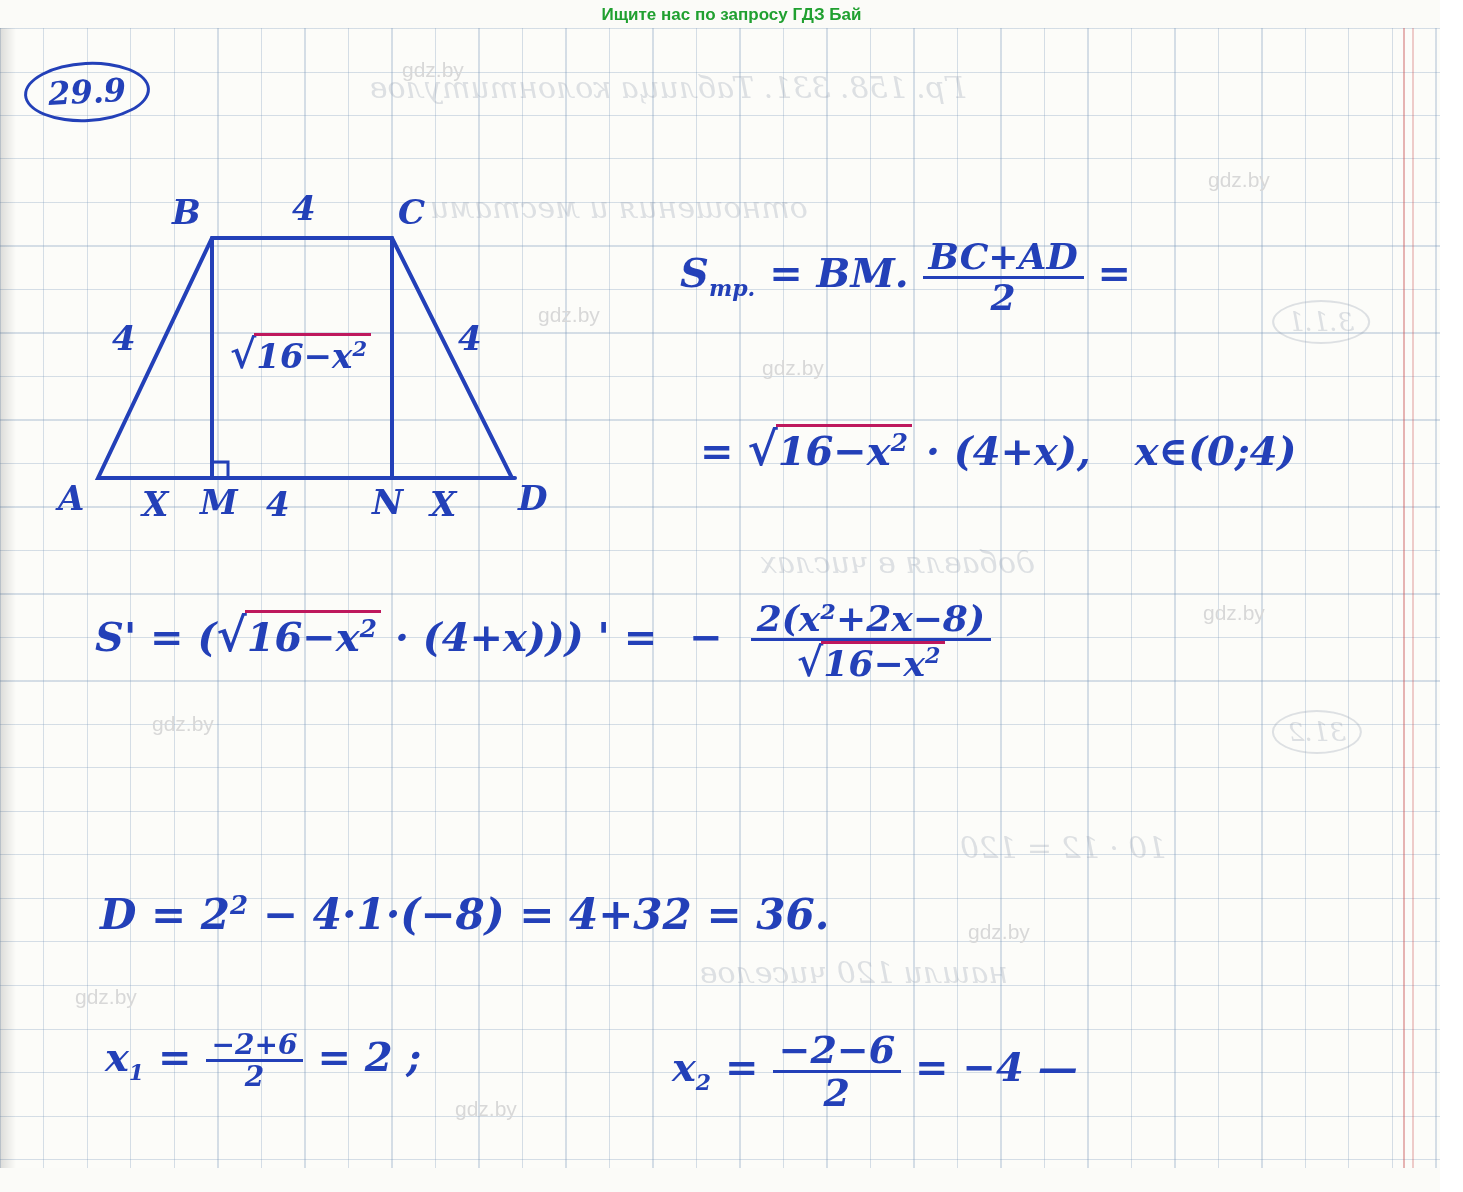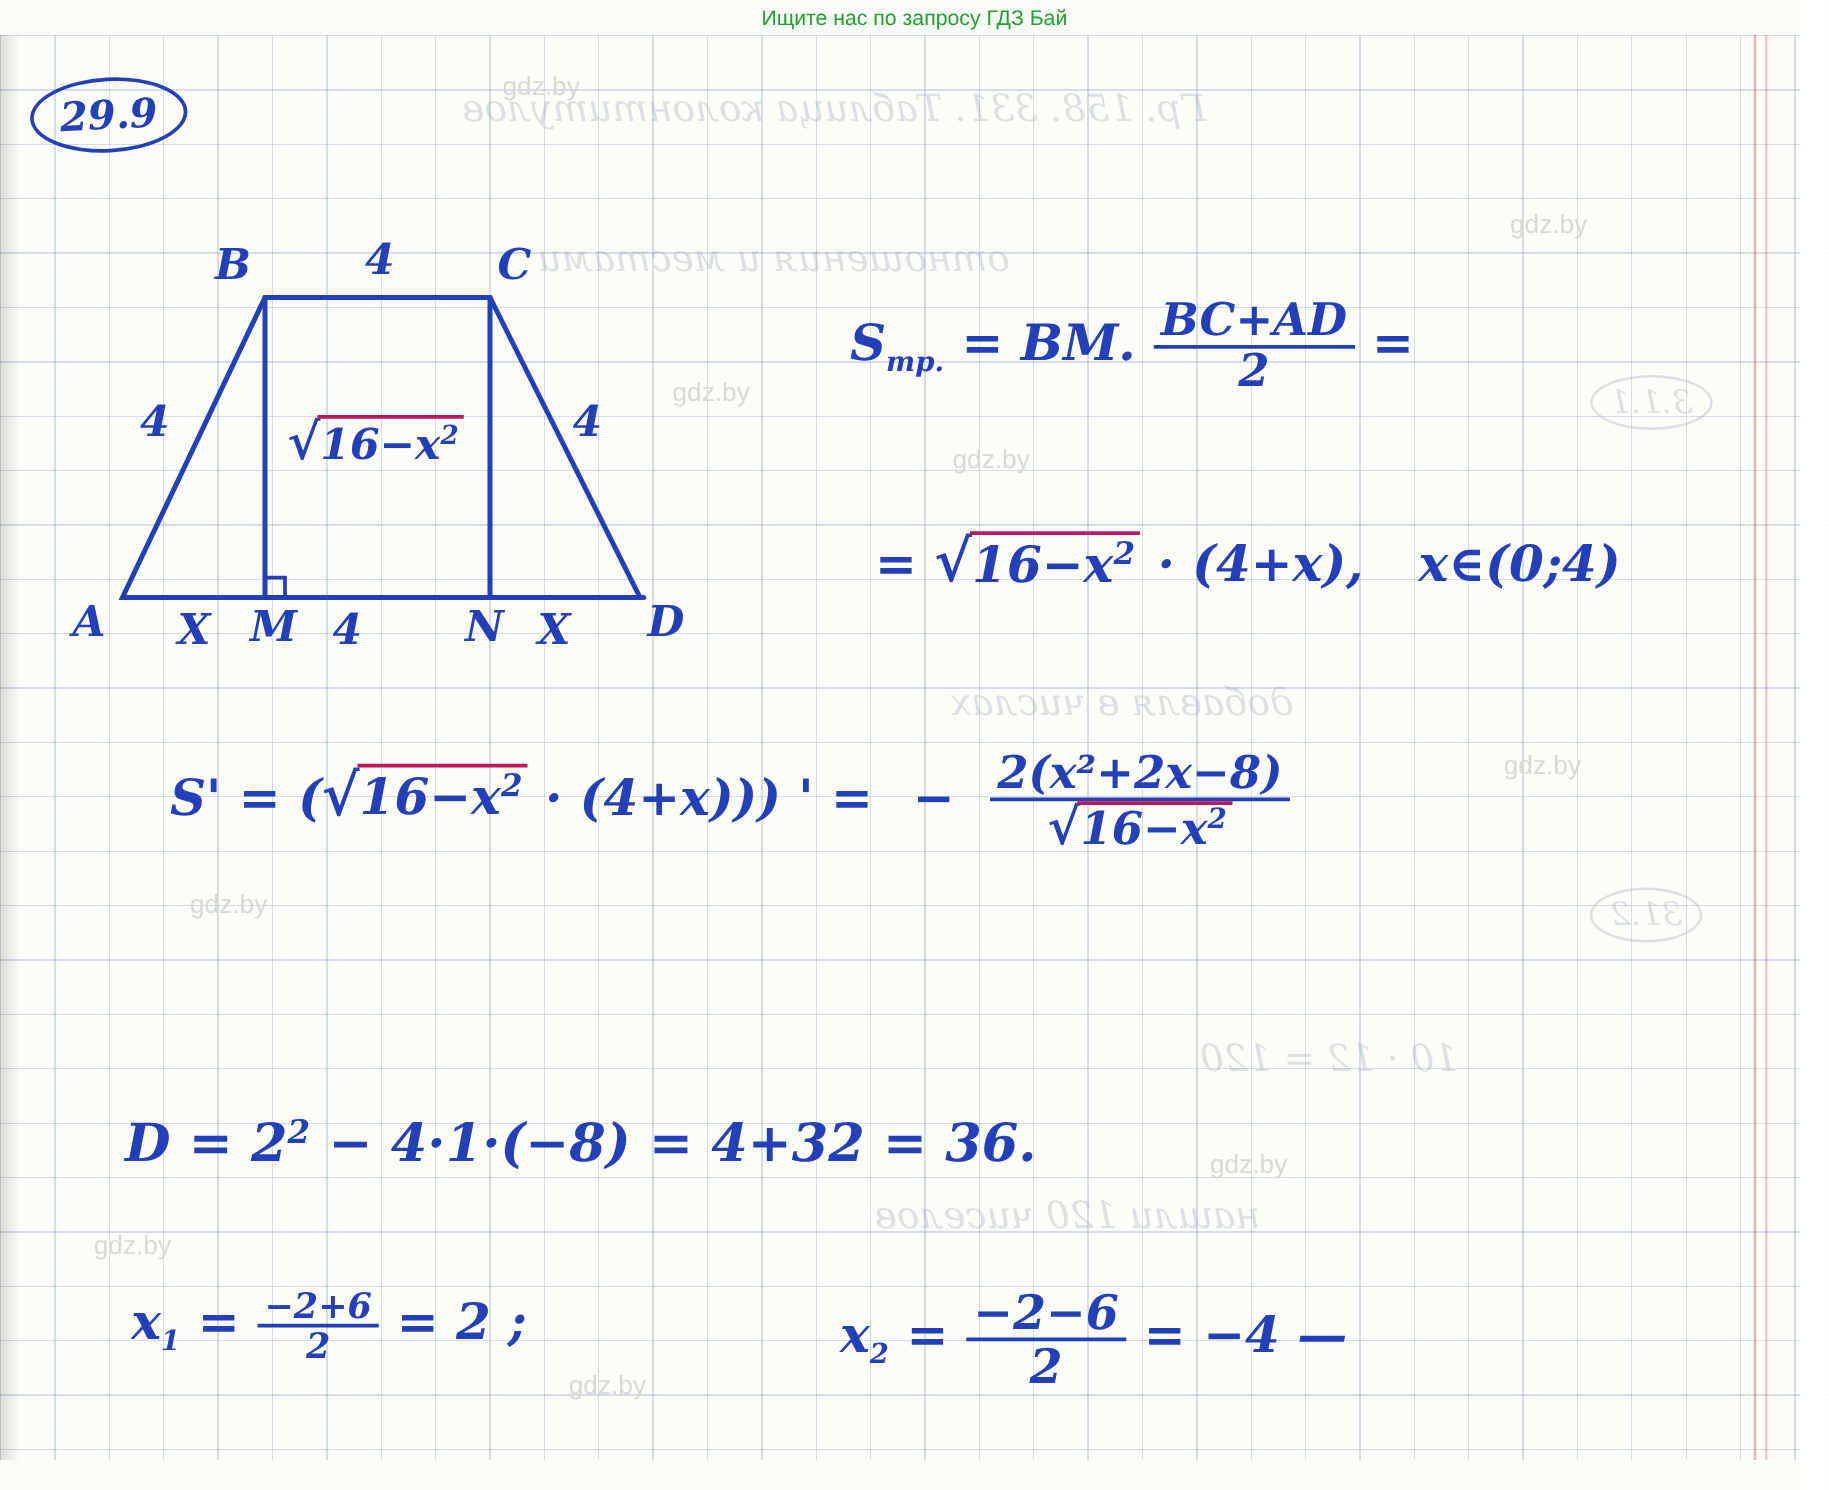--- a/index.html
+++ b/index.html
@@ -58,21 +58,21 @@
     left: 1440px; top: 0;
     width: 23px; height: 1192px;
     background: #ffffff;
   }
   
   .banner {
     position: absolute;
     width: 100%;
     text-align: center;
     font-size: 17px;
-    font-weight: normal;
+    font-weight: bold;
   }
   #top-banner { top: 5px; color: #20a030; }
   #bottom-banner { bottom: 8px; color: #7b4fa8; font-size: 19px; letter-spacing: .5px; }
   
   .wm {
     position: absolute;
     color: #d8d8d8;
     font-size: 21px;
     font-weight: normal;
     user-select: none;
@@ -221,21 +221,21 @@
   </div>
 
   <div class="hw" style="left:700px; top:422px; font-size:40px;">
     <span>=</span>
     <span style="font-size:46px;">√</span><span class="sqrt"><span>16−x</span><span class="sup">2</span></span>
     <span>·</span>
     <span>(4+x)</span><span>,</span>
     <span style="margin-left:30px;">x∈(0;4)</span>
   </div>
 
-  <div class="hw" style="left:95px; top:600px; font-size:40px;margin-left:41px;">
+  <div class="hw" style="left:95px; top:600px; font-size:40px;">
     <span>S' =</span>
     <span>(</span><span style="font-size:46px;">√</span><span class="sqrt"><span>16−x</span><span class="sup">2</span></span>
     <span>·</span>
     <span>(4+x)</span><span>)) ' =</span>
     <span style="margin-left:18px;">−</span>
     <span class="frac" style="font-size:36px; margin-left:14px;">
       <span class="num">2(x²+2x−8)</span>
       <span class="den"><span style="font-size:40px;">√</span><span class="sqrt"><span>16−x</span><span class="sup">2</span></span></span>
     </span>
   </div>

